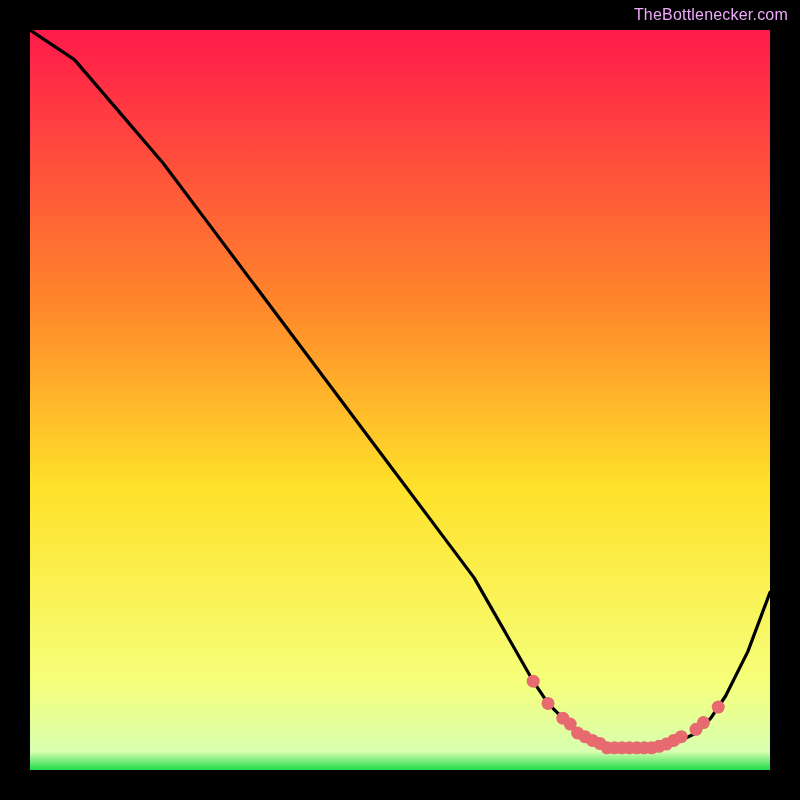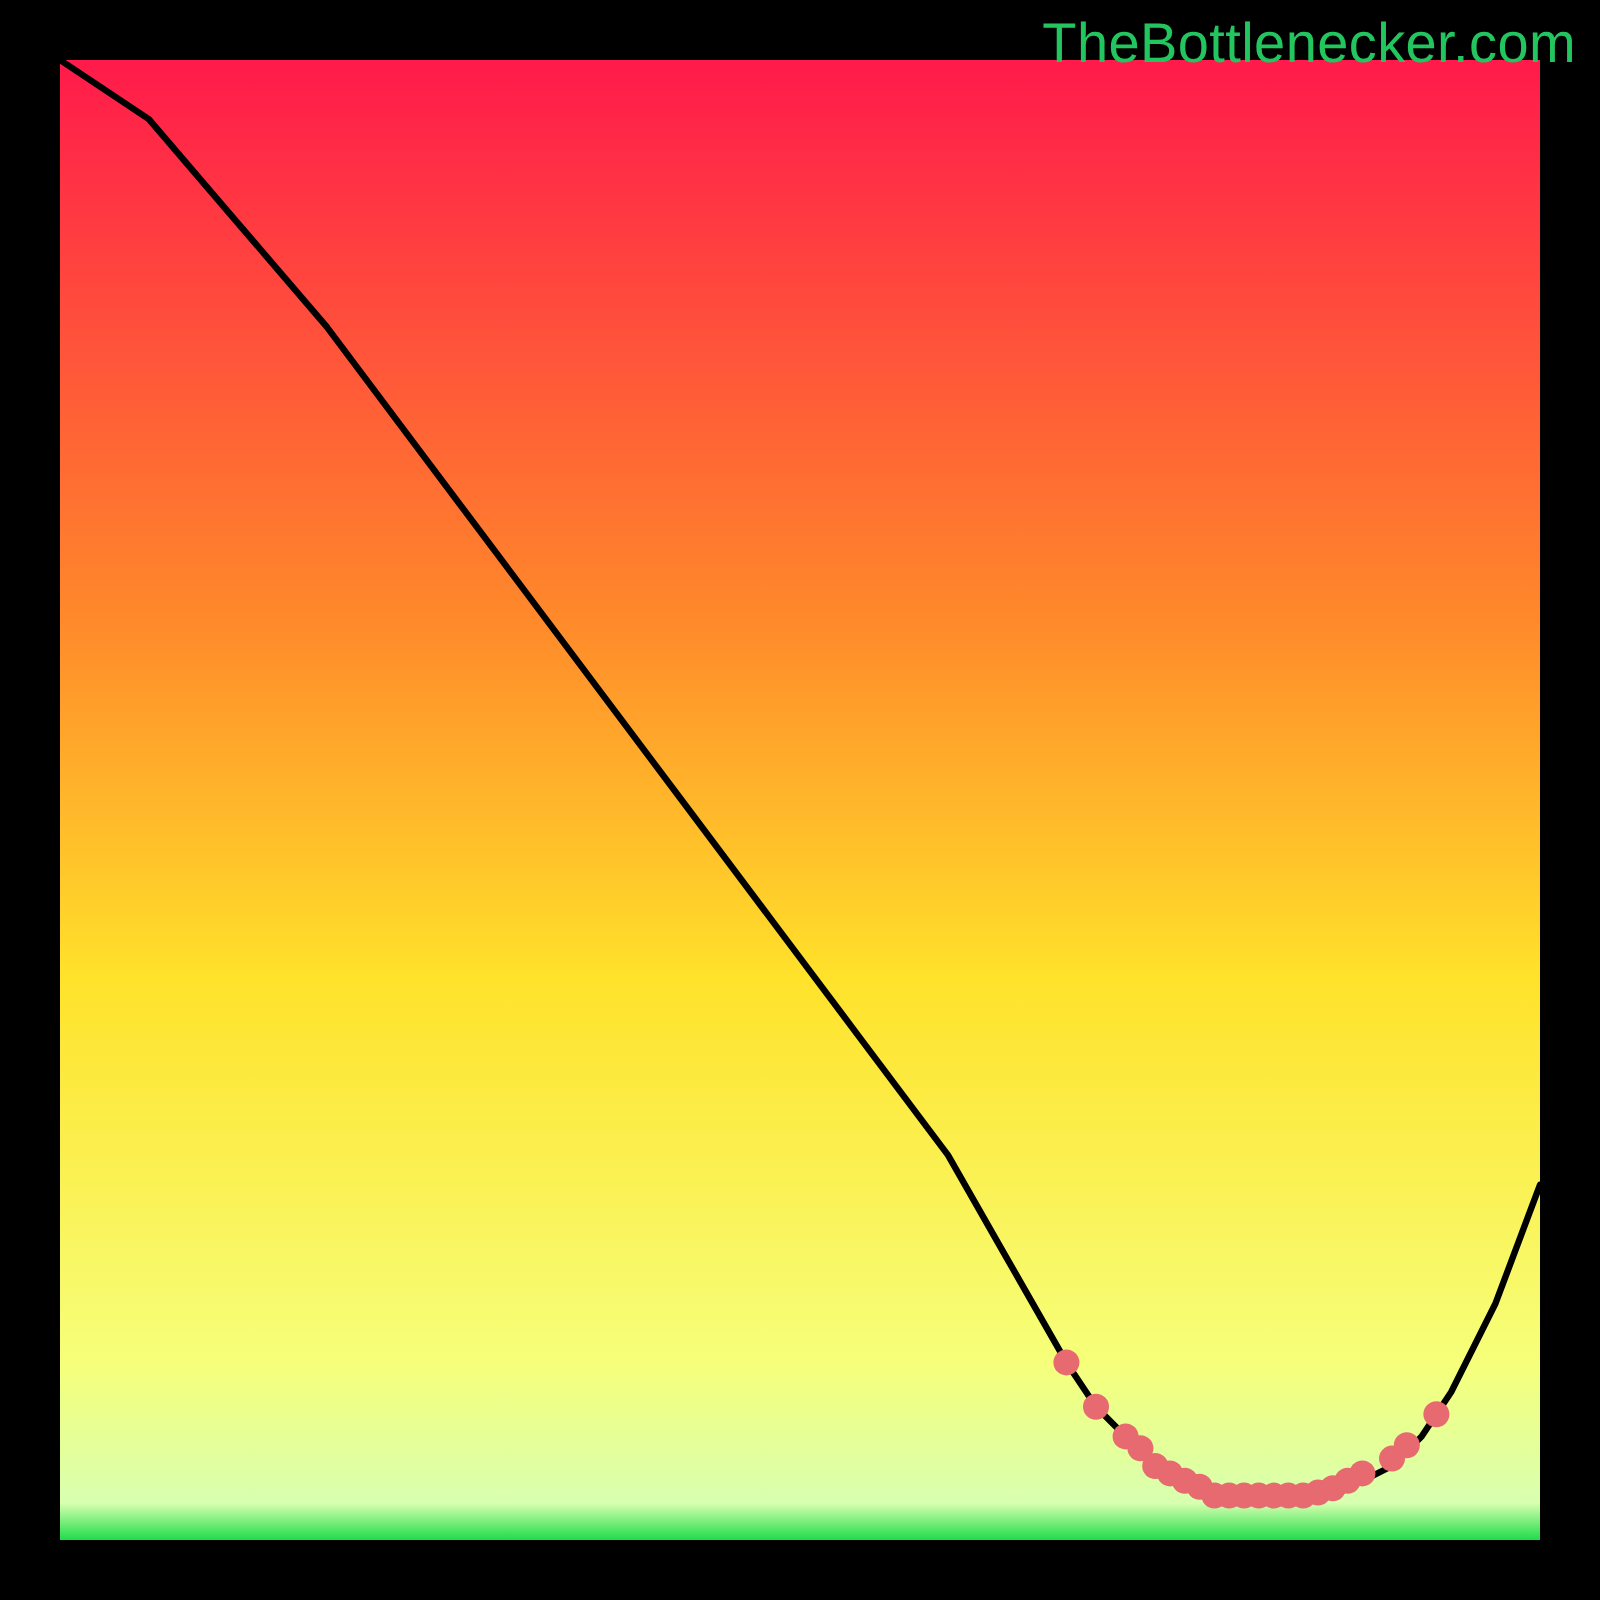--- a/index.html
+++ b/index.html
@@ -23,22 +23,22 @@
     position: absolute;
     left: 0;
     top: 0;
     width: 740px;
     height: 740px;
   }
   .watermark {
     position: absolute;
     top: 6px;
     right: 12px;
-    color: #22c55e;
-    font-size: 28px;
+    color: #f0abfc;
+    font-size: 16px;
     letter-spacing: 0.2px;
     font-weight: 400;
   }
   svg { display: block; }
 </style>
 </head>
 <body>
 
 <div class="frame">
   <svg class="plot" viewBox="0 0 740 740">

